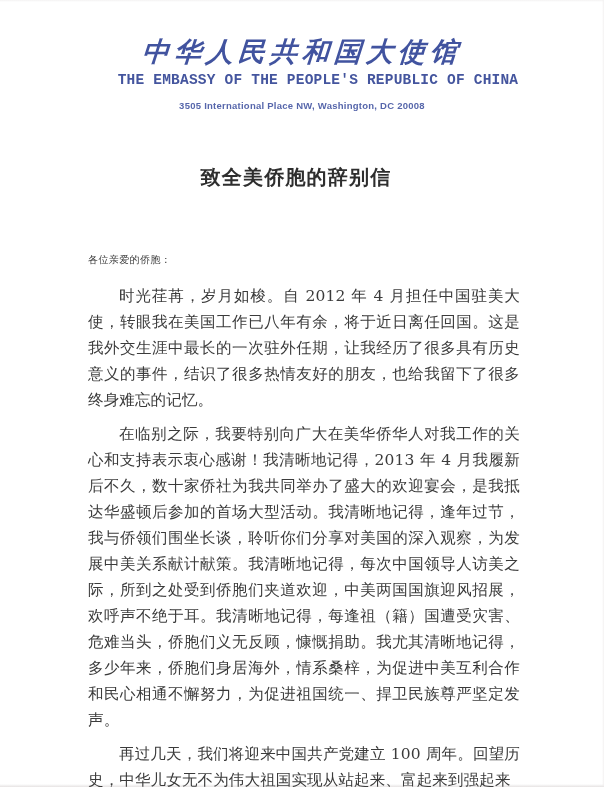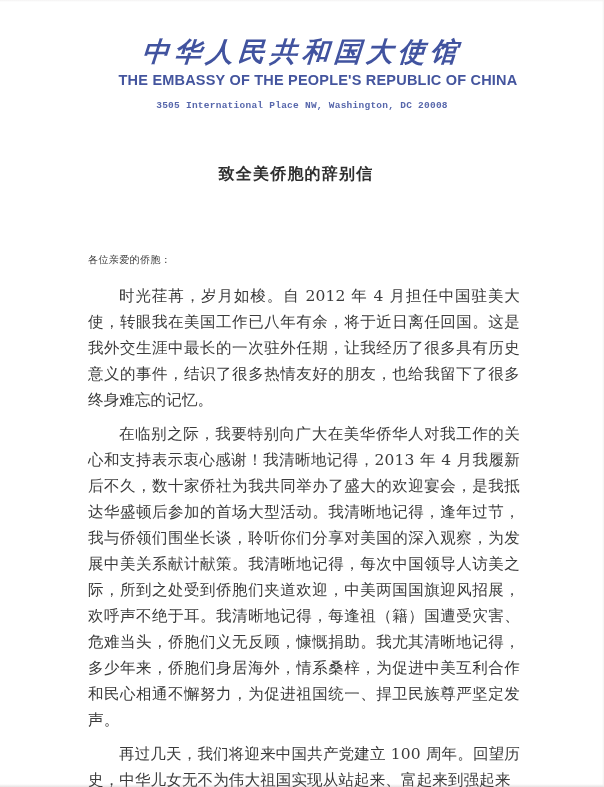--- a/index.html
+++ b/index.html
@@ -59,47 +59,47 @@
     letter-spacing: 5px;
     color: #41539f;
     font-weight: 700;
     font-style: italic;
     line-height: 1.05;
     white-space: nowrap;
     transform: skewX(-4deg);
   }
   .lh-en {
     margin-top: 6px;
-    font-family: Liberation Sans, sans-serif;
+    font-family: Liberation Mono, monospace;
     font-size: 14.5px;
     font-weight: 700;
     letter-spacing: 0.2px;
     color: #44559e;
     white-space: nowrap;
     padding-left: 32px;
   }
   .lh-addr {
     margin-top: 12px;
-    font-family: Liberation Mono, monospace;
+    font-family: Liberation Sans, sans-serif;
     font-size: 9.5px;
     font-weight: 700;
     letter-spacing: 0.25px;
     color: #5666ab;
     white-space: nowrap;
   }
 
   
   .doc-title {
     position: absolute;
     top: 164px;
     left: 0;
     right: 12px;
     text-align: center;
     font-family: "DejaVu Sans", "Liberation Sans", sans-serif;
-    font-size: 16px;
+    font-size: 20px;
     font-weight: 700;
     letter-spacing: 1.2px;
     color: #2e2e2e;
   }
 
   
   .body-block {
     position: absolute;
     top: 247px;
     left: 88px;

